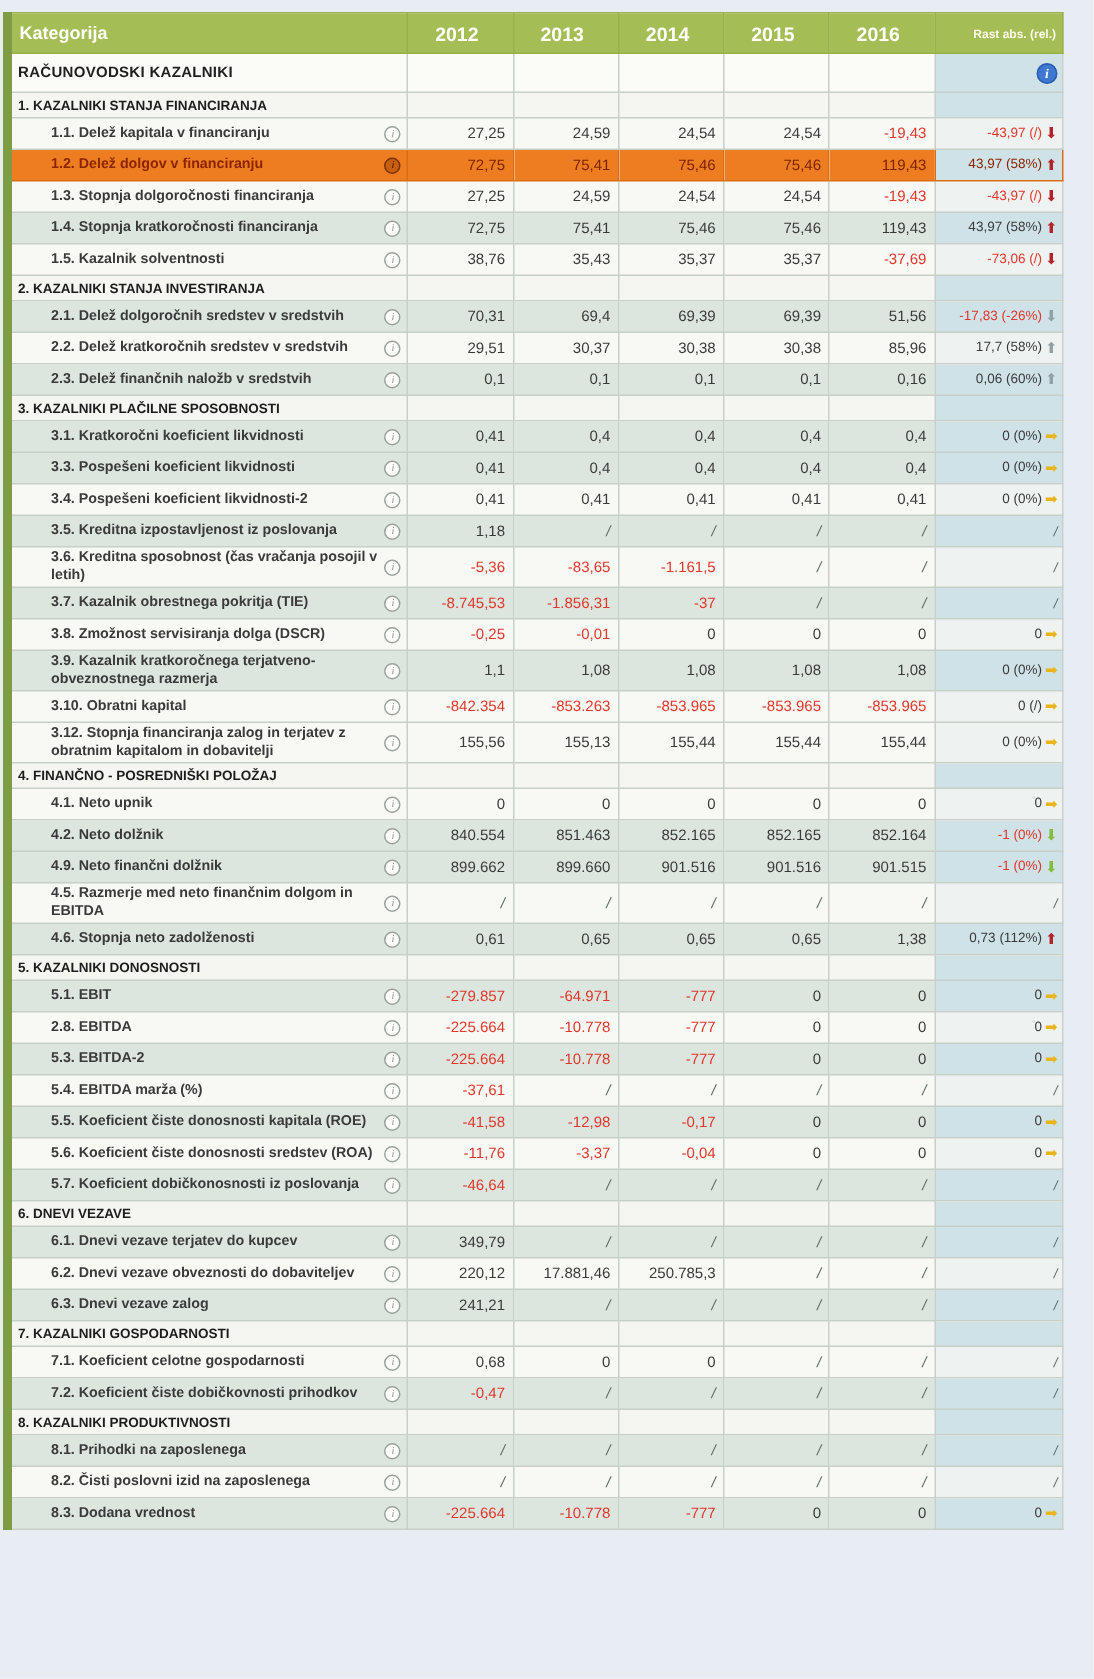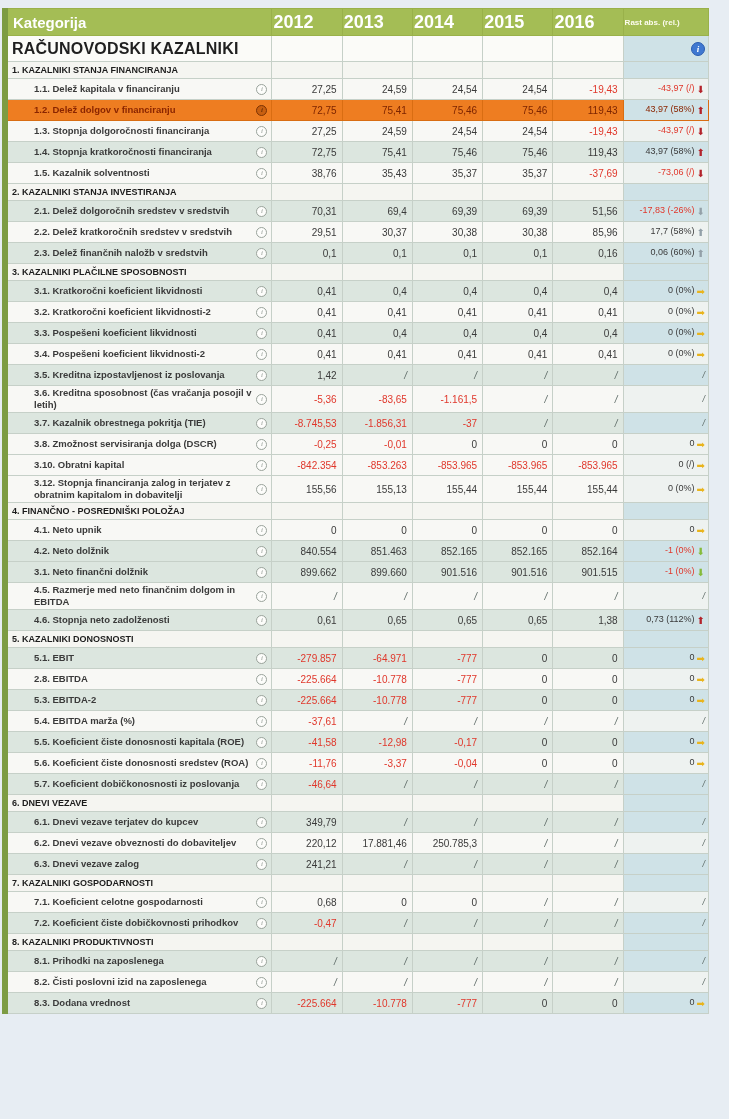--- a/index.html
+++ b/index.html
@@ -18,23 +18,23 @@
     background:#f8f8f5;
   }
   col.c-label{width:266px;}
   col.c-year{width:70px;}
   col.c-growth{width:85px;}
   thead th{
     background:#a4bd55;color:#ffffff;
     border:1px solid #99b14a;
     height:24px;vertical-align:middle;white-space:nowrap;
   }
-  th.cat{text-align:left;font-size:15px;padding-left:5px;font-weight:bold;}
-  th.year{text-align:left;font-size:18px;padding-right:6px;font-weight:bold;}
-  th.growth-h{text-align:left;font-size:8px;padding-right:4px;font-weight:bold;color:#fdfcee;}
+  th.cat{text-align:left;font-size:12px;padding-left:5px;font-weight:bold;}
+  th.year{text-align:center;font-size:13px;padding-right:6px;font-weight:bold;}
+  th.growth-h{text-align:right;font-size:8px;padding-right:4px;font-weight:bold;color:#fdfcee;}
   td{
     border:1px solid #c6d0c8;
     font-size:9.5px;color:#3a3a3a;
     vertical-align:middle;
     overflow:hidden;
   }
   tr.r td{height:18px;}
   tr.alt{background:#dce6df;margin-left:16px;}
   tr.sec td{height:14px;background:#f5f5f1;}
   td.sec-label{font-weight:bold;color:#1c1c1c;font-size:9px;padding-left:4px;white-space:nowrap;}
@@ -59,21 +59,21 @@
   .a-red{color:#b3232a;}
   .a-green{color:#85bb3a;}
   .a-gray{color:#93a0a8;}
   .a-yellow{color:#e9b41c;}
   tr.hl{background:#ee7d21;}
   tr.hl td{border-color:#d96d12;color:#8a2500;}
   tr.hl td.label .lbl{color:#8a2500;text-align:right;}
   tr.hl .iicon{background:#c85f10;border-color:#7c3304;color:#3c1800;}
   tr.hl td.val{color:#7c2400;}
   tr.title-row td{height:23px;background:#fbfbf8;}
-  td.main-title{font-weight:bold;font-size:16px;color:#1f1f1f;padding-left:4px;letter-spacing:0.2px;white-space:nowrap;}
+  td.main-title{font-weight:bold;font-size:10px;color:#1f1f1f;padding-left:4px;letter-spacing:0.2px;white-space:nowrap;}
   .binfo{
     display:inline-block;width:12px;height:12px;border-radius:50%;
     background:#3f78d1;border:1px solid #2a5cb0;color:#fff;
     font-size:9px;line-height:12px;text-align:center;font-weight:bold;
     font-style:italic;font-family:"Liberation Serif",serif;
   }
 </style>
 </head>
 <body>
 
@@ -210,50 +210,41 @@
         </tr>
         <tr class="r alt">
           <td class="label"><span class="lbl">3.1. Kratkoročni koeficient likvidnosti</span><span class="iicon">i</span></td>
           <td class="val">0,41</td>
           <td class="val">0,4</td>
           <td class="val">0,4</td>
           <td class="val">0,4</td>
           <td class="val">0,4</td>
           <td class="gcell"><span>0 (0%)</span><span class="arrow a-yellow">➡</span></td>
         </tr>
-        <tr class="r">
-          <td class="label"><span class="lbl">3.2. Kratkoročni koeficient likvidnosti-2</span><span class="iicon">i</span></td>
-          <td class="val">0,41</td>
-          <td class="val">0,41</td>
-          <td class="val">0,41</td>
-          <td class="val">0,41</td>
-          <td class="val">0,41</td>
+        <tr class="r alt">
+          <td class="label"><span class="lbl">3.3. Pospešeni koeficient likvidnosti</span><span class="iicon">i</span></td>
+          <td class="val">0,41</td>
+          <td class="val">0,4</td>
+          <td class="val">0,4</td>
+          <td class="val">0,4</td>
+          <td class="val">0,4</td>
           <td class="gcell"><span>0 (0%)</span><span class="arrow a-yellow">➡</span></td>
         </tr>
-        <tr class="r alt">
-          <td class="label"><span class="lbl">3.3. Pospešeni koeficient likvidnosti</span><span class="iicon">i</span></td>
-          <td class="val">0,41</td>
-          <td class="val">0,4</td>
-          <td class="val">0,4</td>
-          <td class="val">0,4</td>
-          <td class="val">0,4</td>
+        <tr class="r">
+          <td class="label"><span class="lbl">3.4. Pospešeni koeficient likvidnosti-2</span><span class="iicon">i</span></td>
+          <td class="val">0,41</td>
+          <td class="val">0,41</td>
+          <td class="val">0,41</td>
+          <td class="val">0,41</td>
+          <td class="val">0,41</td>
           <td class="gcell"><span>0 (0%)</span><span class="arrow a-yellow">➡</span></td>
         </tr>
-        <tr class="r">
-          <td class="label"><span class="lbl">3.4. Pospešeni koeficient likvidnosti-2</span><span class="iicon">i</span></td>
-          <td class="val">0,41</td>
-          <td class="val">0,41</td>
-          <td class="val">0,41</td>
-          <td class="val">0,41</td>
-          <td class="val">0,41</td>
-          <td class="gcell"><span>0 (0%)</span><span class="arrow a-yellow">➡</span></td>
-        </tr>
         <tr class="r alt">
           <td class="label"><span class="lbl">3.5. Kreditna izpostavljenost iz poslovanja</span><span class="iicon">i</span></td>
-          <td class="val">1,42</td>
+          <td class="val">1,18</td>
           <td class="val slash">/</td>
           <td class="val slash">/</td>
           <td class="val slash">/</td>
           <td class="val slash">/</td>
           <td class="gcell"><span class="slash">/</span></td>
         </tr>
         <tr class="r">
           <td class="label"><span class="lbl">3.6. Kreditna sposobnost (čas vračanja posojil v letih)</span><span class="iicon">i</span></td>
           <td class="val neg">-5,36</td>
           <td class="val neg">-83,65</td>
@@ -272,20 +263,29 @@
           <td class="gcell"><span class="slash">/</span></td>
         </tr>
         <tr class="r">
           <td class="label"><span class="lbl">3.8. Zmožnost servisiranja dolga (DSCR)</span><span class="iicon">i</span></td>
           <td class="val neg">-0,25</td>
           <td class="val neg">-0,01</td>
           <td class="val">0</td>
           <td class="val">0</td>
           <td class="val">0</td>
           <td class="gcell"><span>0</span><span class="arrow a-yellow">➡</span></td>
+        </tr>
+        <tr class="r alt">
+          <td class="label"><span class="lbl">3.9. Kazalnik kratkoročnega terjatveno-obveznostnega razmerja</span><span class="iicon">i</span></td>
+          <td class="val">1,1</td>
+          <td class="val">1,08</td>
+          <td class="val">1,08</td>
+          <td class="val">1,08</td>
+          <td class="val">1,08</td>
+          <td class="gcell"><span>0 (0%)</span><span class="arrow a-yellow">➡</span></td>
         </tr>
         <tr class="r">
           <td class="label"><span class="lbl">3.10. Obratni kapital</span><span class="iicon">i</span></td>
           <td class="val neg">-842.354</td>
           <td class="val neg">-853.263</td>
           <td class="val neg">-853.965</td>
           <td class="val neg">-853.965</td>
           <td class="val neg">-853.965</td>
           <td class="gcell"><span>0 (/)</span><span class="arrow a-yellow">➡</span></td>
         </tr>
@@ -319,21 +319,21 @@
         <tr class="r alt">
           <td class="label"><span class="lbl">4.2. Neto dolžnik</span><span class="iicon">i</span></td>
           <td class="val">840.554</td>
           <td class="val">851.463</td>
           <td class="val">852.165</td>
           <td class="val">852.165</td>
           <td class="val">852.164</td>
           <td class="gcell"><span class="neg">-1 (0%)</span><span class="arrow a-green">⬇</span></td>
         </tr>
         <tr class="r alt">
-          <td class="label"><span class="lbl">3.1. Neto finančni dolžnik</span><span class="iicon">i</span></td>
+          <td class="label"><span class="lbl">4.9. Neto finančni dolžnik</span><span class="iicon">i</span></td>
           <td class="val">899.662</td>
           <td class="val">899.660</td>
           <td class="val">901.516</td>
           <td class="val">901.516</td>
           <td class="val">901.515</td>
           <td class="gcell"><span class="neg">-1 (0%)</span><span class="arrow a-green">⬇</span></td>
         </tr>
         <tr class="r">
           <td class="label"><span class="lbl">4.5. Razmerje med neto finančnim dolgom in EBITDA</span><span class="iicon">i</span></td>
           <td class="val slash">/</td>

